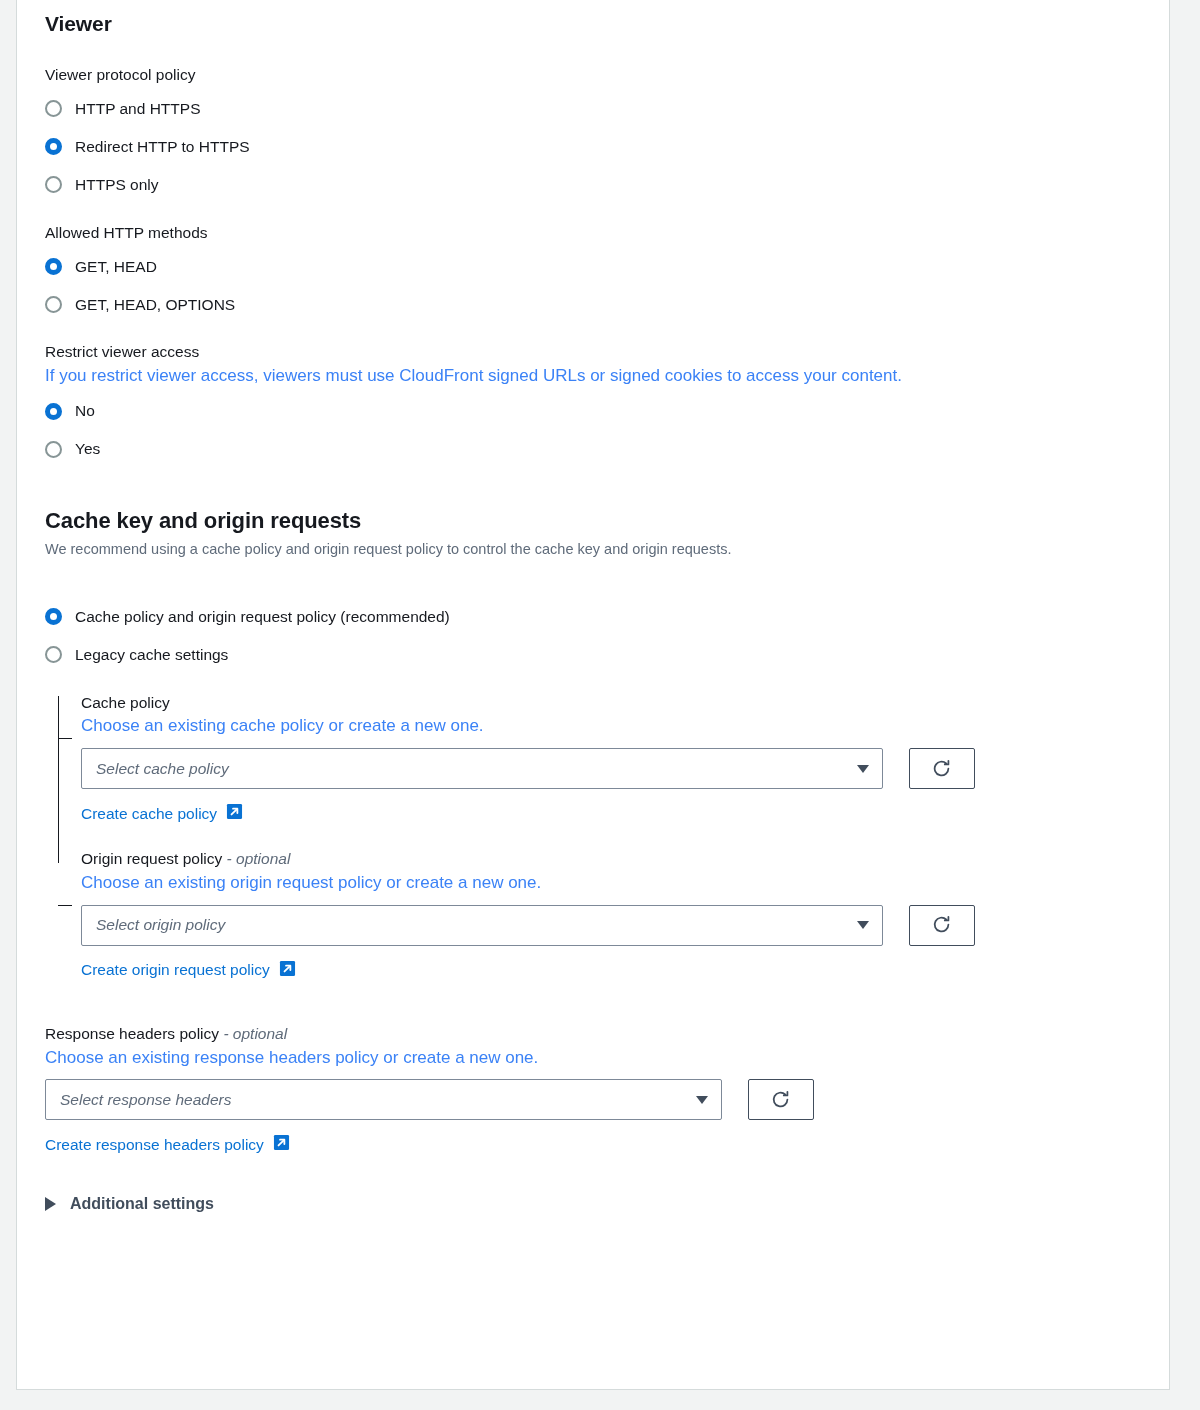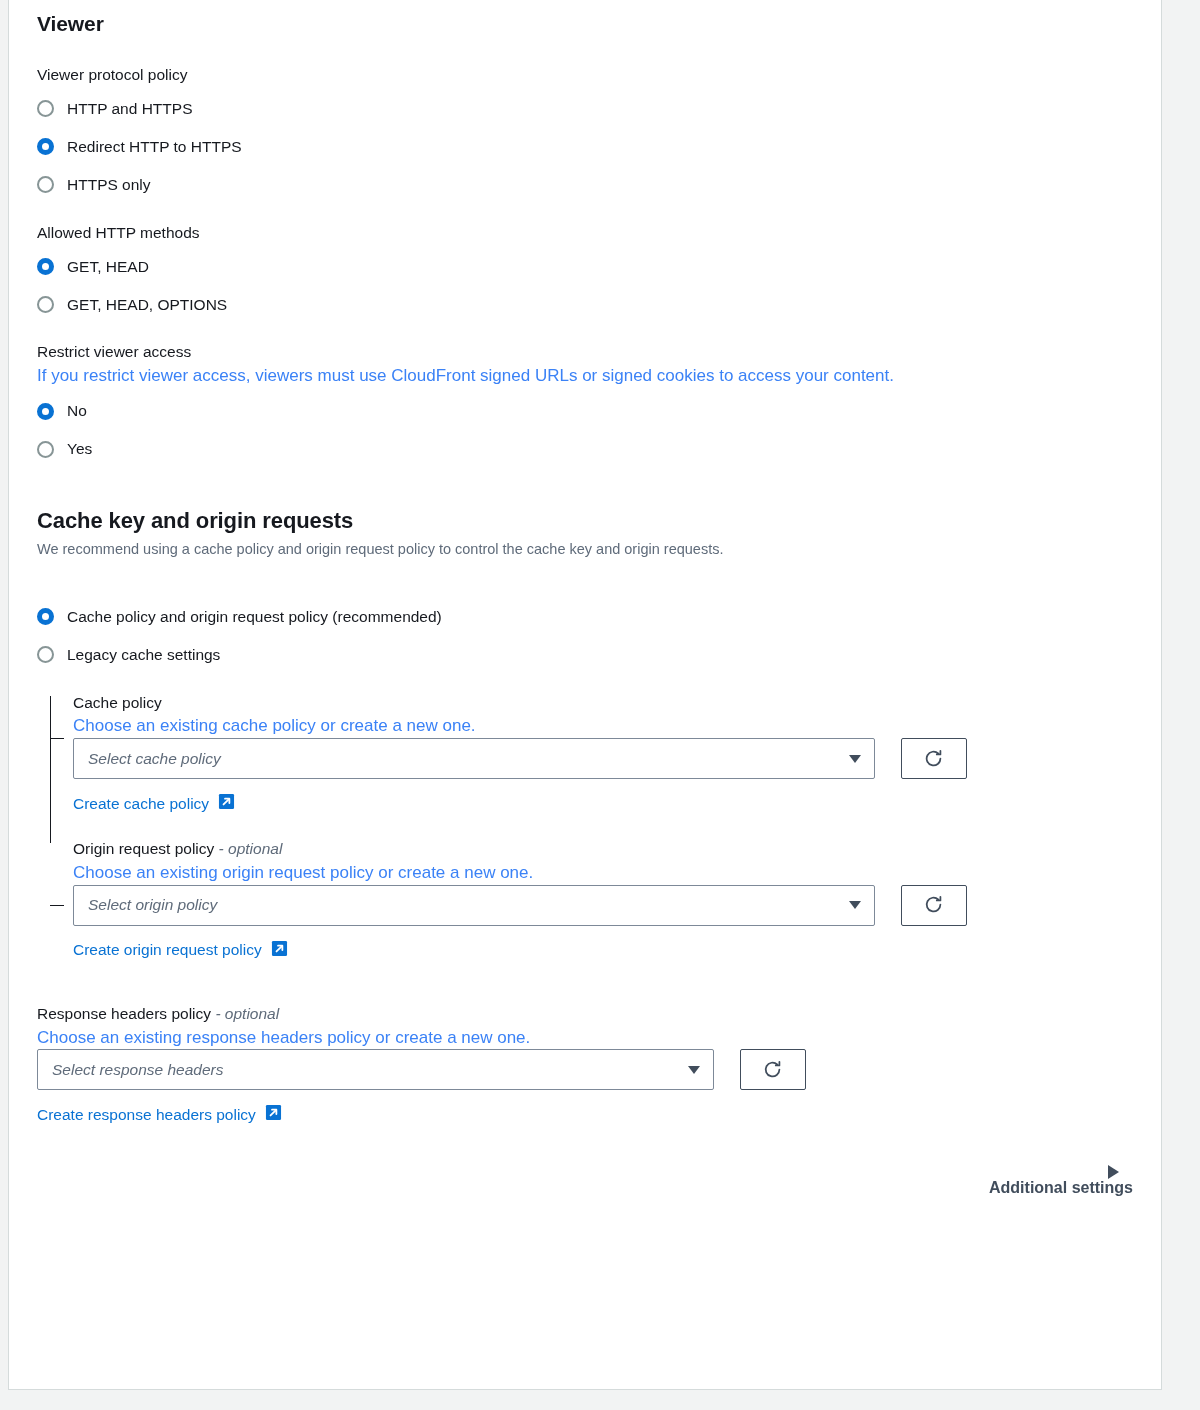--- a/index.html
+++ b/index.html
@@ -9,21 +9,21 @@
   body {
     width: 1200px;
     height: 1410px;
     background: #f2f3f3;
     font-family: "Liberation Sans", sans-serif;
     -webkit-font-smoothing: antialiased;
   }
 
   .page-card {
     position: absolute;
-    left: 8px;
+    left: 16px;
     top: 0px;
     width: 1154px;
     min-height: 1390px;
     background: #ffffff;
     border: 1px solid #d5dbdb;
     border-top: none;
     box-sizing: border-box;
     padding: 0;
   }
 
@@ -118,20 +118,21 @@
     left: 13px;
     width: 14px;
     height: 1px;
     background: #16191f;
   }
 
   
   .select-row {
     display: flex;
     align-items: flex-start;
+    margin-top: 10px;
   }
   .select-box {
     position: relative;
     height: 41px;
     border: 1px solid #7d8998;
     border-radius: 2px;
     background: #ffffff;
     box-sizing: border-box;
     display: flex;
     align-items: center;
@@ -182,24 +183,23 @@
     cursor: pointer;
   }
   .create-link .ext-icon {
     margin-left: 9px;
     display: inline-block;
   }
 
   
   .expandable {
     display: flex;
-    align-items: flex-end;
+    align-items: center;
     margin-top: 40px;
     cursor: pointer;
-    flex-direction: column;
   }
   .tri {
     width: 0;
     height: 0;
     border-top: 7px solid transparent;
     border-bottom: 7px solid transparent;
     border-left: 11px solid #414d5c;
     margin-right: 14px;
   }
   .expandable-label {

